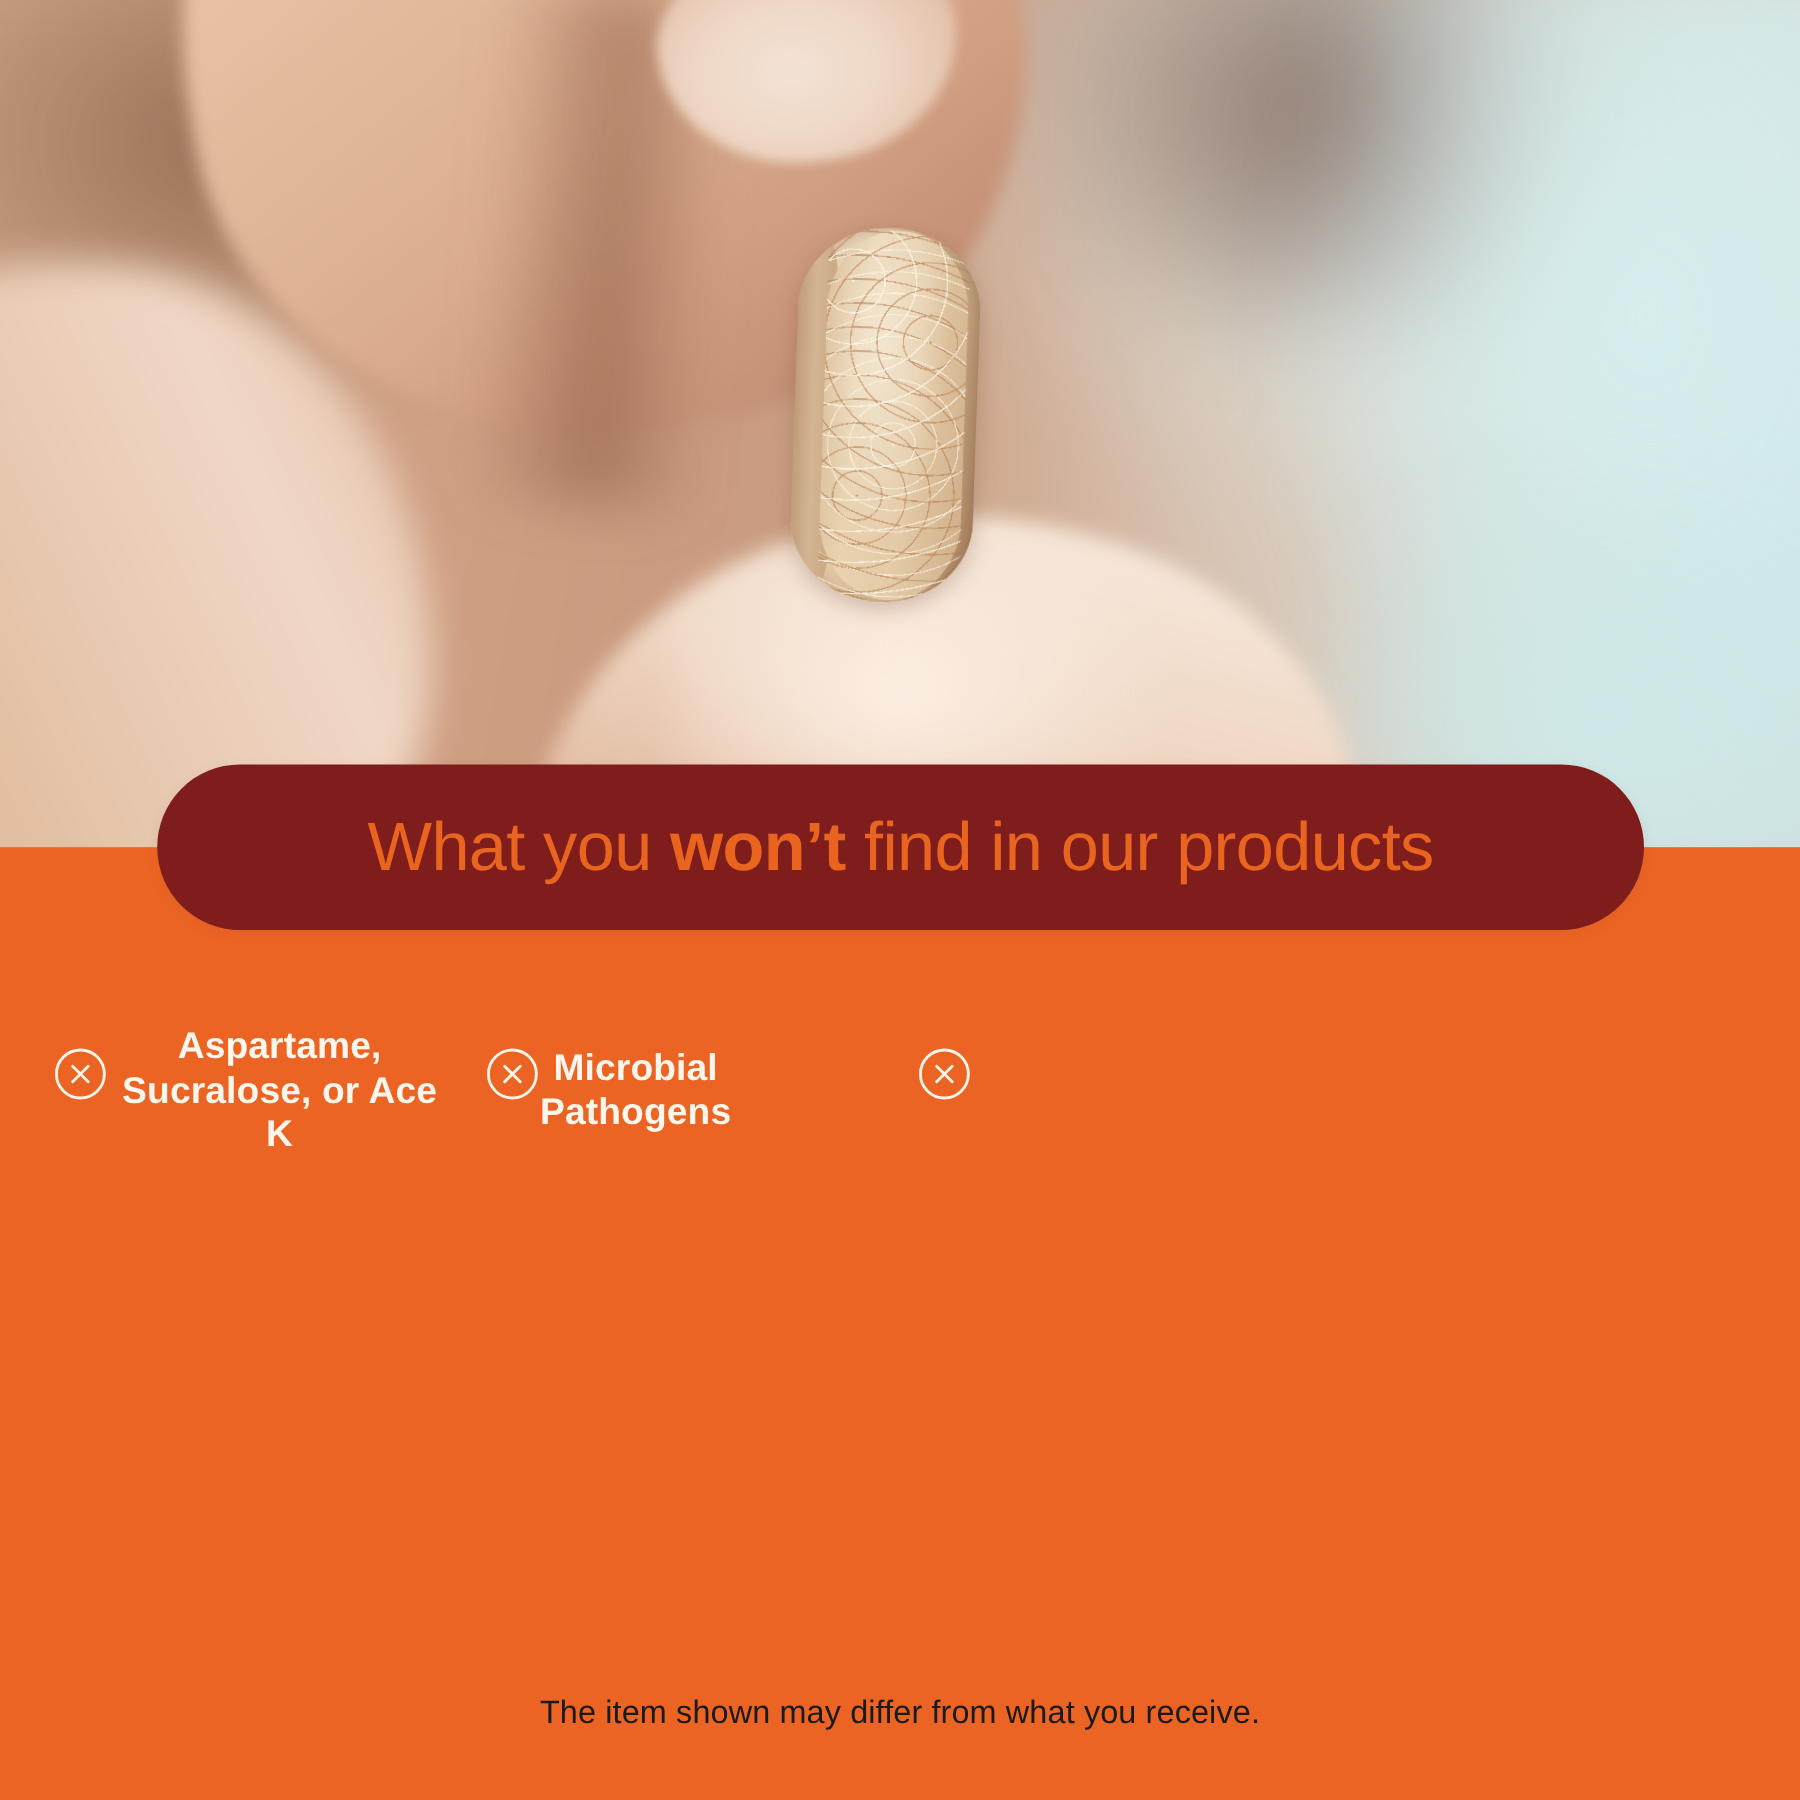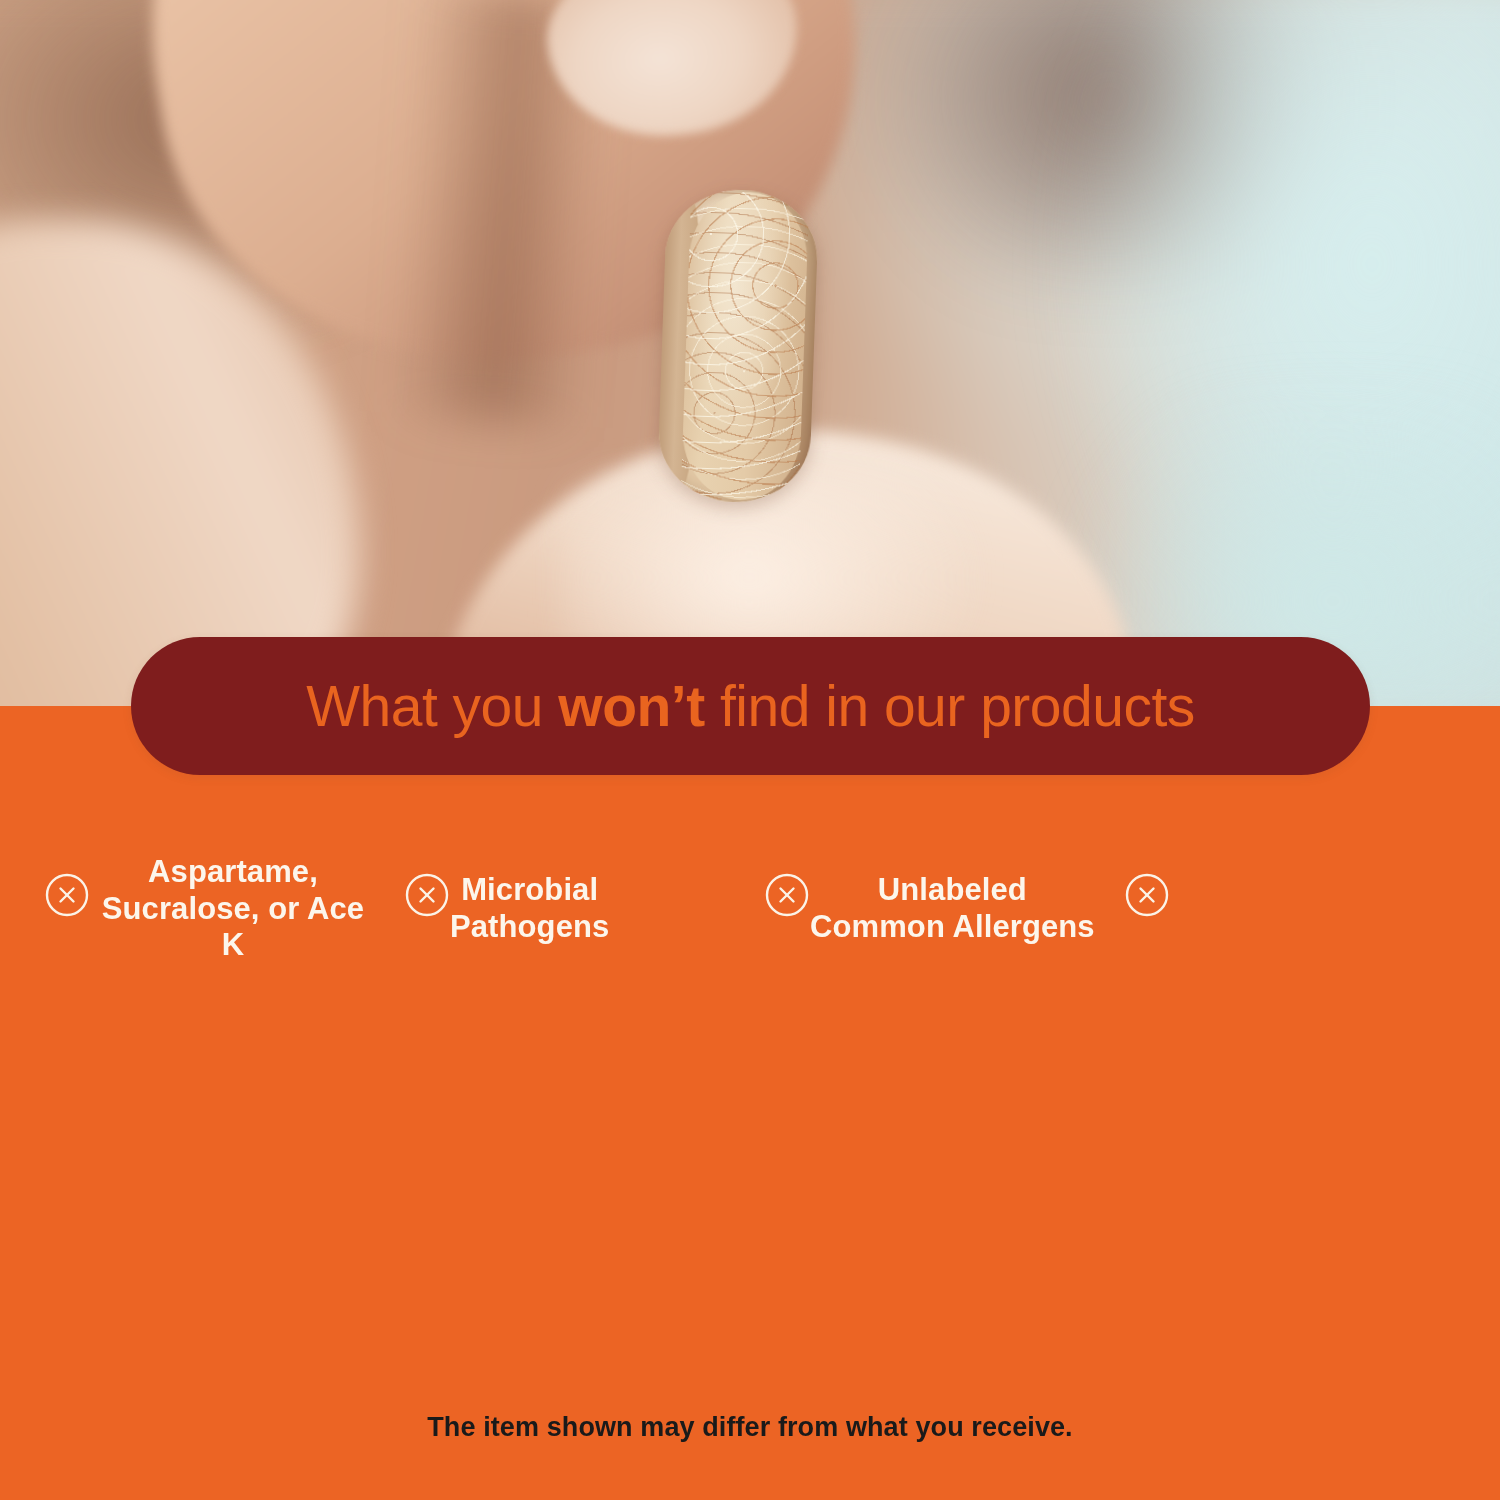--- a/index.html
+++ b/index.html
@@ -278,21 +278,21 @@
 
   
   #disclaimer {
     position: absolute;
     left: 0;
     top: 1412px;
     width: 1500px;
     text-align: center;
     color: #1A1A1A;
     font-size: 27px;
-    font-weight: 700;
+    font-weight: 400;
     letter-spacing: 0.1px;
   }
 </style>
 </head>
 <body>
 
 <div id="page">
 
   <div id="photo">
     <div class="bg-base"></div>
@@ -346,29 +346,20 @@
         </svg>
         <div class="cell-label" style="white-space:pre-line">Microbial
 Pathogens</div>
       </div>
       <div class="cell">
         <svg class="x-icon" viewBox="0 0 46 46">
           <circle cx="23" cy="23" r="20" stroke-width="2.4"></circle>
           <line x1="16.5" y1="16.5" x2="29.5" y2="29.5" stroke-width="2.4"></line>
           <line x1="29.5" y1="16.5" x2="16.5" y2="29.5" stroke-width="2.4"></line>
         </svg>
-        <div class="cell-label" style="white-space:pre-line">Unlabeled
-Common Allergens</div>
-      </div>
-      <div class="cell">
-        <svg class="x-icon" viewBox="0 0 46 46">
-          <circle cx="23" cy="23" r="20" stroke-width="2.4"></circle>
-          <line x1="16.5" y1="16.5" x2="29.5" y2="29.5" stroke-width="2.4"></line>
-          <line x1="29.5" y1="16.5" x2="16.5" y2="29.5" stroke-width="2.4"></line>
-        </svg>
       </div>
     </div>
 
     <div class="grid-row row2">
       <div class="cell">
         
         
       </div>
 
     </div>

